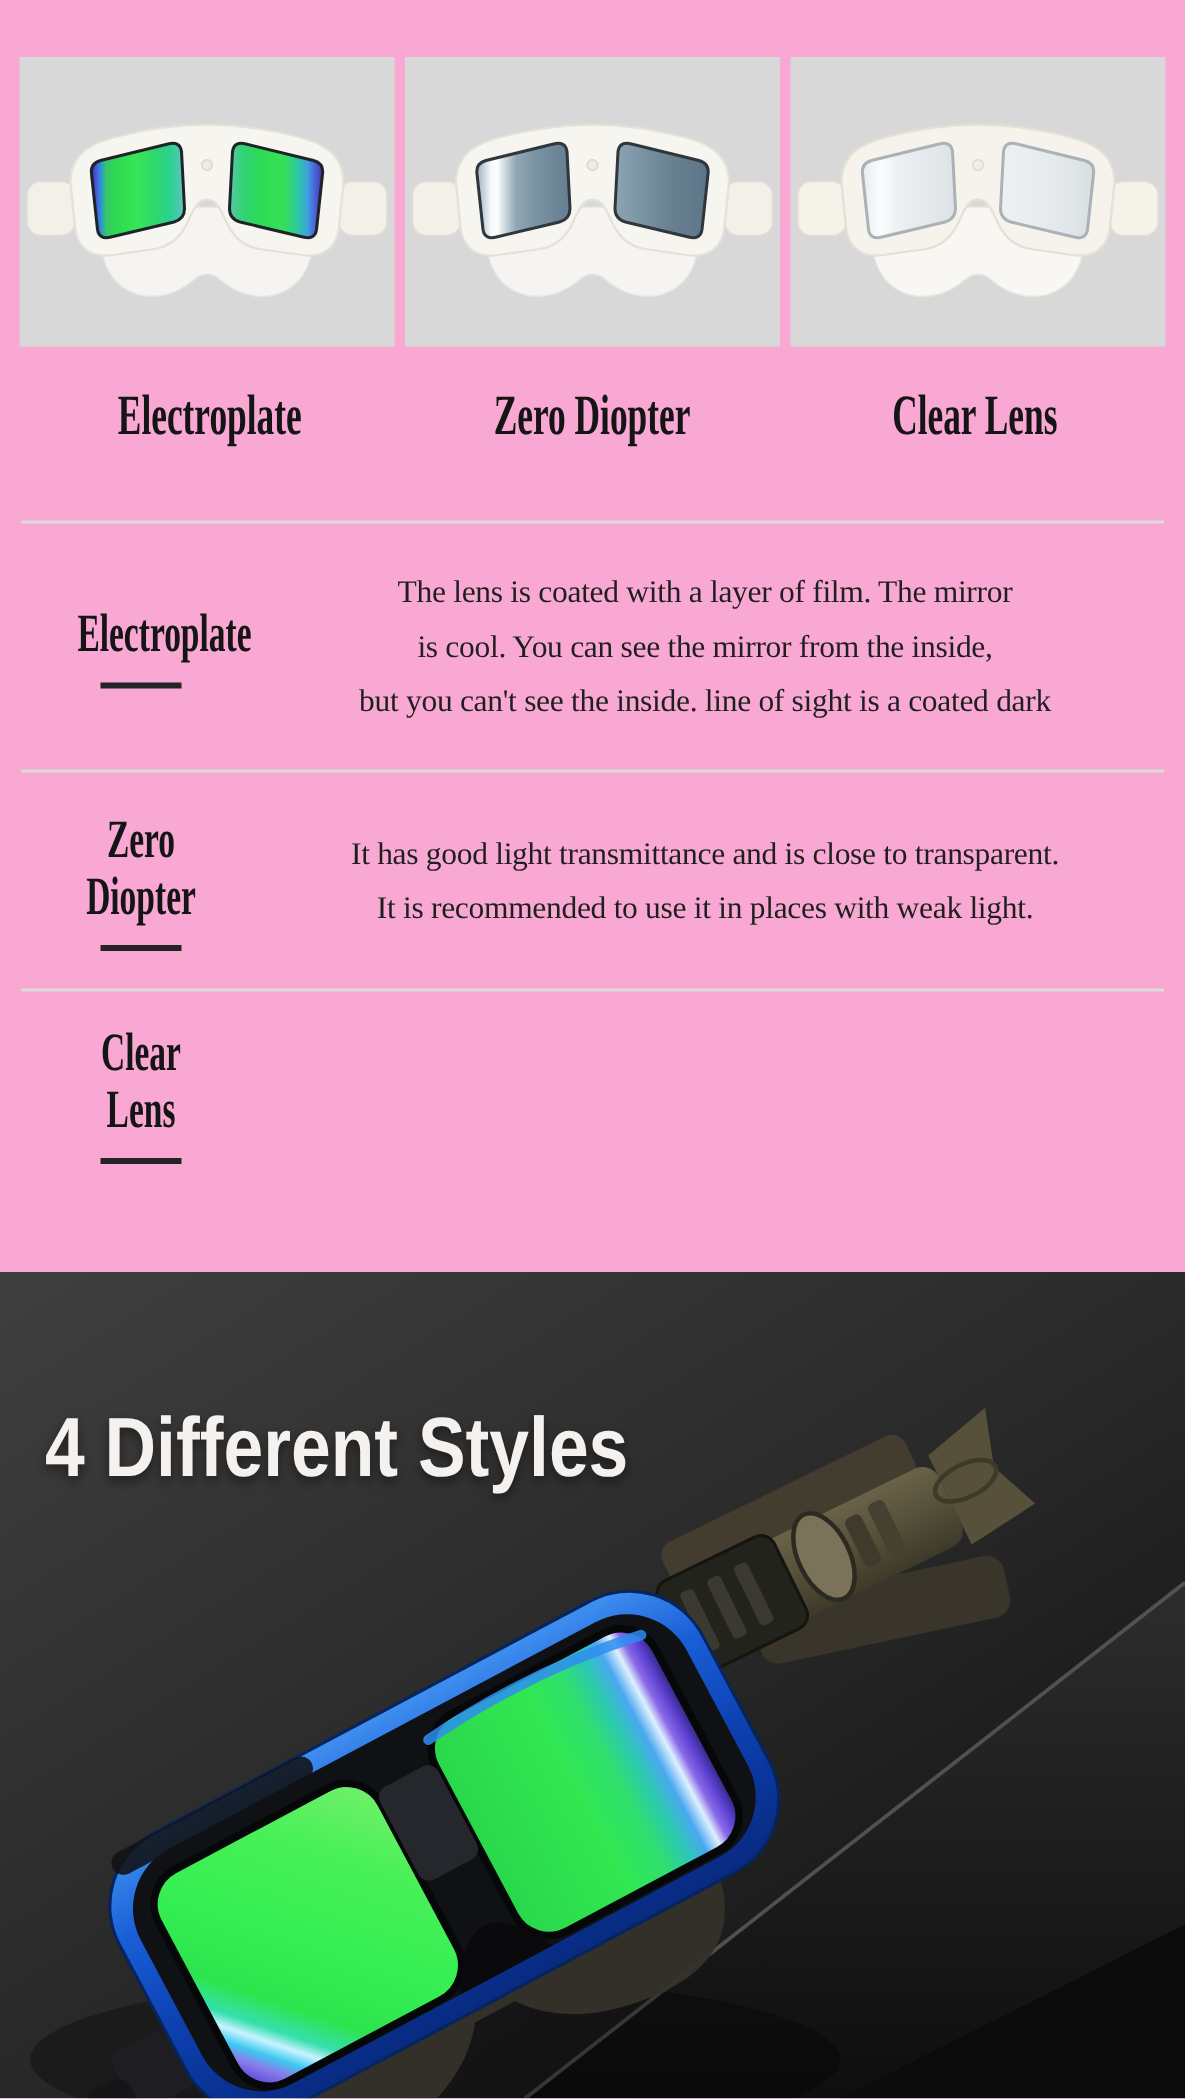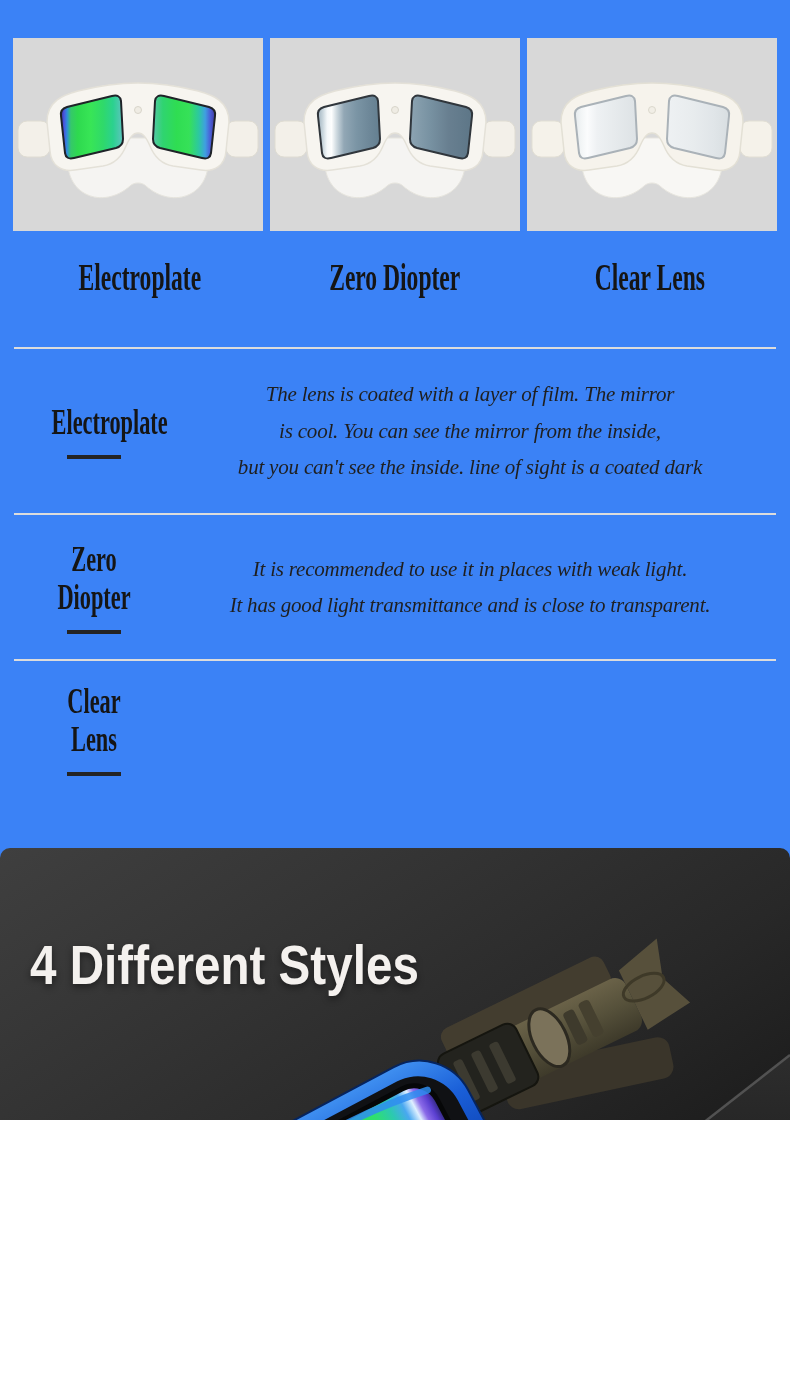--- a/index.html
+++ b/index.html
@@ -1,16 +1,16 @@
 <!DOCTYPE html>
 <html><head>
 <meta charset="utf-8">
 <style>
   html,body{margin:0;padding:0;background:#ffffff;}
-  .page{width:790px;height:1120px;margin:0 auto;background:#3b82f6;overflow:hidden;
+  .page{width:790px;height:1399px;margin:0 auto;background:#f9a8d4;overflow:hidden;
         font-family:"Liberation Serif",serif;color:#1e1e1e;position:relative;}
 
   
   .gallery{display:flex;gap:7px;padding:38px 13px 0 13px;}
   .photo{flex:1;height:193px;background:#d8d8d8;overflow:hidden;}
   .photo svg{display:block;width:100%;height:100%;}
 
   
   .labels-row{display:flex;padding:26px 13px 0 13px;height:90px;align-items:flex-start;}
   .labels-row .cell{flex:1;text-align:center;}
@@ -22,25 +22,25 @@
   
   .desc{display:flex;align-items:center;padding:0 28px 0 16px;box-sizing:border-box;}
   .desc-1{min-height:164px;}
   .desc-2{min-height:144px;}
   .desc-3{min-height:187px;padding-bottom:52px;}
   .desc-head{width:156px;flex-shrink:0;text-align:center;}
   .desc-head .condensed{font-size:36px;line-height:38px;}
   .head-underline{width:54px;height:4px;background:#242424;margin:14px auto 0 auto;}
   .desc-body{flex:1;text-align:center;font-size:21px;line-height:36.5px;color:#1f1f1f;
              letter-spacing:-.2px;padding-left:6px;}
-  .desc-body .line{display:block;white-space:nowrap;font-style:italic;}
+  .desc-body .line{display:block;white-space:nowrap;}
 
   
   .banner{position:relative;height:551px;overflow:hidden;
-          background:linear-gradient(148deg,#3f3f3f 0%,#333333 28%,#282828 52%,#1a1a1a 76%,#111111 100%);border-radius:10px;}
+          background:linear-gradient(148deg,#3f3f3f 0%,#333333 28%,#282828 52%,#1a1a1a 76%,#111111 100%);}
   .banner svg{position:absolute;left:0;top:0;display:block;}
   .banner-title{position:absolute;left:30px;top:84px;margin:0;color:#f4f1ee;
                 font-family:"Liberation Sans",sans-serif;font-weight:700;font-size:56px;
                 transform:scaleX(.85);transform-origin:left center;white-space:nowrap;
                 text-shadow:0 3px 8px rgba(0,0,0,.45);z-index:2;}
 </style>
 </head>
 <body>
 
 <div class="page">
@@ -169,22 +169,22 @@
   </section>
 
   <hr class="divider">
 
   <section class="desc desc-2">
     <div class="desc-head">
       <span class="condensed">Zero Diopter</span>
       <div class="head-underline"></div>
     </div>
     <div class="desc-body">
+      <span class="line">It has good light transmittance and is close to transparent.</span>
       <span class="line">It is recommended to use it in places with weak light.</span>
-      <span class="line">It has good light transmittance and is close to transparent.</span>
     </div>
   </section>
 
   <hr class="divider">
 
   <section class="desc desc-3">
     <div class="desc-head">
       <span class="condensed">Clear Lens</span>
       <div class="head-underline"></div>
     </div>

